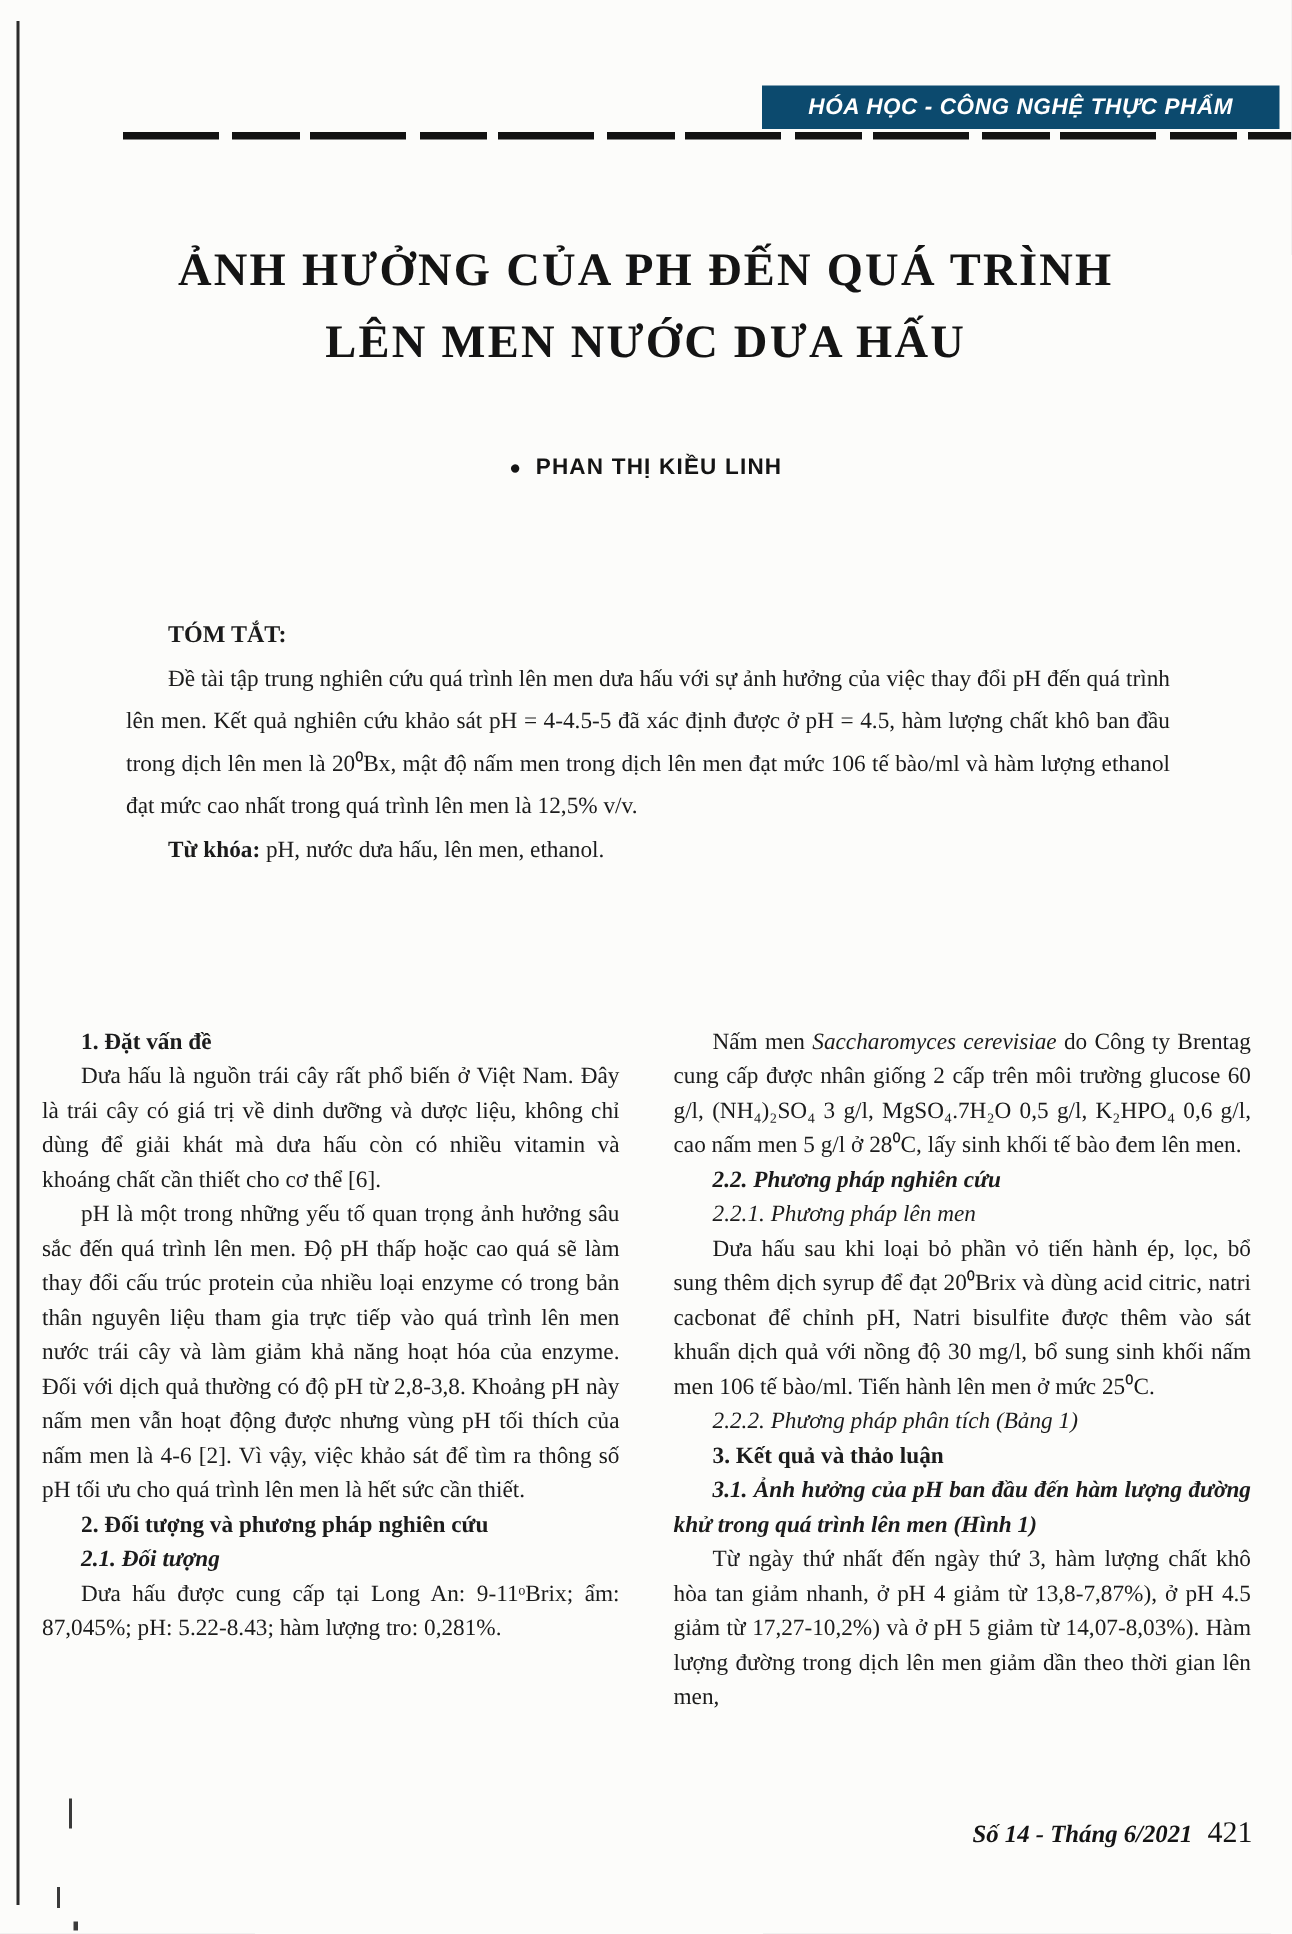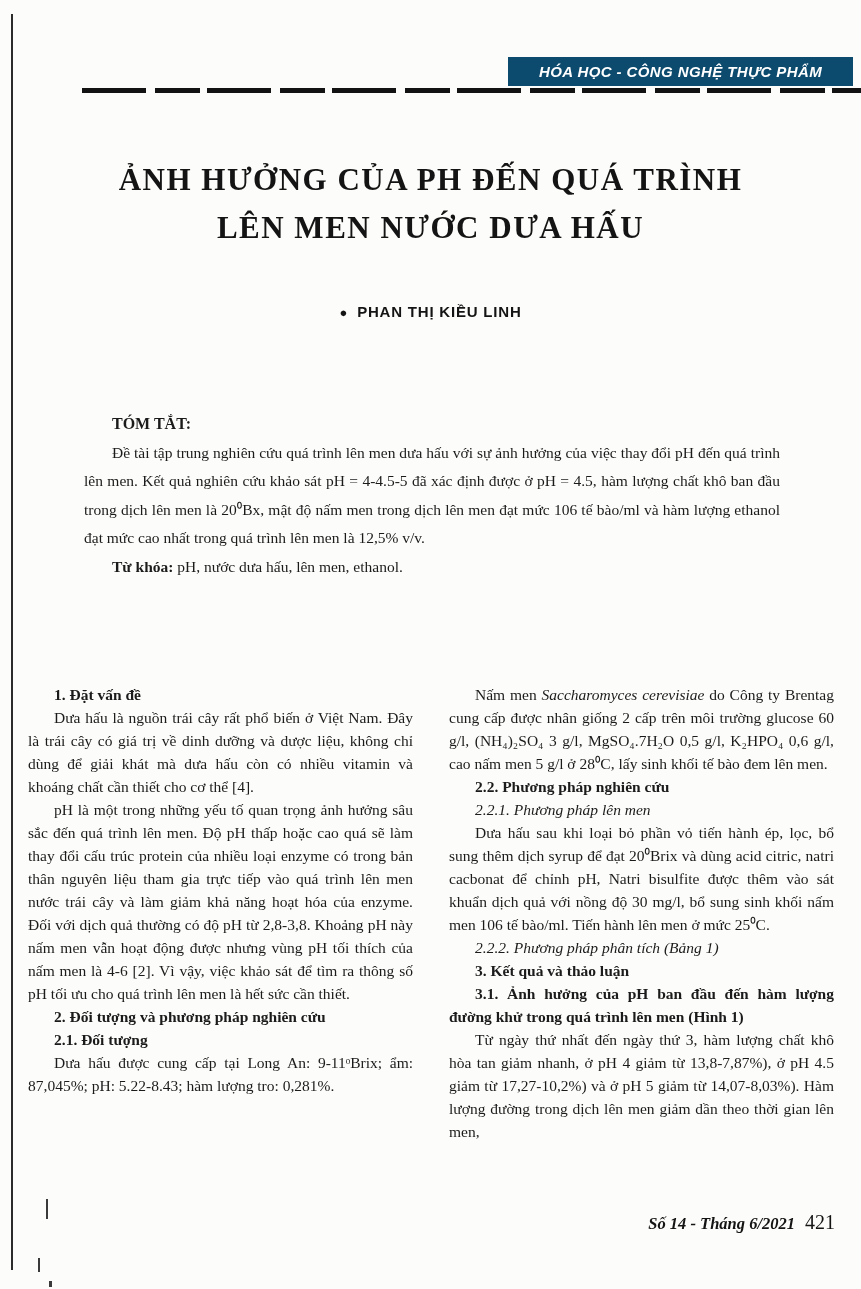--- a/index.html
+++ b/index.html
@@ -72,21 +72,21 @@
 
   
   .columns {
     position: absolute; top: 683px; left: 28px; width: 806px;
     display: flex; gap: 36px;
     font-size: 15.5px; line-height: 23px;
   }
   .col { width: 50%; text-align: justify; }
   .col p { text-indent: 26px; }
   .h-bold { font-weight: bold; text-indent: 26px; }
-  .h-bolditalic { font-weight: bold; text-indent: 26px; }
+  .h-bolditalic { font-weight: bold; font-style: italic; text-indent: 26px; }
   .h-italic { font-style: italic; text-indent: 26px; }
   .species { font-style: italic; }
 
   
   .footer {
     position: absolute; top: 1211px; right: 26px;
     text-align: right; white-space: nowrap;
   }
   .footer .issue {
     font-weight: bold; font-style: italic; font-size: 16.5px; color: #141414;
@@ -122,21 +122,21 @@
   <div class="abstract">
     <div class="abs-heading">TÓM TẮT:</div>
     <div class="abs-body">Đề tài tập trung nghiên cứu quá trình lên men dưa hấu với sự ảnh hưởng của việc thay đổi pH đến quá trình lên men. Kết quả nghiên cứu khảo sát pH = 4-4.5-5 đã xác định được ở pH = 4.5, hàm lượng chất khô ban đầu trong dịch lên men là 20⁰Bx, mật độ nấm men trong dịch lên men đạt mức 106 tế bào/ml và hàm lượng ethanol đạt mức cao nhất trong quá trình lên men là 12,5% v/v.</div>
     <div class="abs-keywords"><span class="kw-label">Từ khóa:</span><span> pH, nước dưa hấu, lên men, ethanol.</span></div>
   </div>
 
   <div class="columns">
 
     <div class="col">
       <div class="h-bold">1. Đặt vấn đề</div>
-      <p>Dưa hấu là nguồn trái cây rất phổ biến ở Việt Nam. Đây là trái cây có giá trị về dinh dưỡng và dược liệu, không chỉ dùng để giải khát mà dưa hấu còn có nhiều vitamin và khoáng chất cần thiết cho cơ thể [4].</p>
+      <p>Dưa hấu là nguồn trái cây rất phổ biến ở Việt Nam. Đây là trái cây có giá trị về dinh dưỡng và dược liệu, không chỉ dùng để giải khát mà dưa hấu còn có nhiều vitamin và khoáng chất cần thiết cho cơ thể [6].</p>
       <p>pH là một trong những yếu tố quan trọng ảnh hưởng sâu sắc đến quá trình lên men. Độ pH thấp hoặc cao quá sẽ làm thay đổi cấu trúc protein của nhiều loại enzyme có trong bản thân nguyên liệu tham gia trực tiếp vào quá trình lên men nước trái cây và làm giảm khả năng hoạt hóa của enzyme. Đối với dịch quả thường có độ pH từ 2,8-3,8. Khoảng pH này nấm men vẫn hoạt động được nhưng vùng pH tối thích của nấm men là 4-6 [2]. Vì vậy, việc khảo sát để tìm ra thông số pH tối ưu cho quá trình lên men là hết sức cần thiết.</p>
       <div class="h-bold">2. Đối tượng và phương pháp nghiên cứu</div>
       <div class="h-bolditalic">2.1. Đối tượng</div>
       <p>Dưa hấu được cung cấp tại Long An: 9-11ᵒBrix; ẩm: 87,045%; pH: 5.22-8.43; hàm lượng tro: 0,281%.</p>
     </div>
 
     <div class="col">
       <p><span>Nấm men </span><span class="species">Saccharomyces cerevisiae</span><span> do Công ty Brentag cung cấp được nhân giống 2 cấp trên môi trường glucose 60 g/l, (NH₄)₂SO₄ 3 g/l, MgSO₄.7H₂O 0,5 g/l, K₂HPO₄ 0,6 g/l, cao nấm men 5 g/l ở 28⁰C, lấy sinh khối tế bào đem lên men.</span></p>
       <div class="h-bolditalic">2.2. Phương pháp nghiên cứu</div>
       <div class="h-italic">2.2.1. Phương pháp lên men</div>

